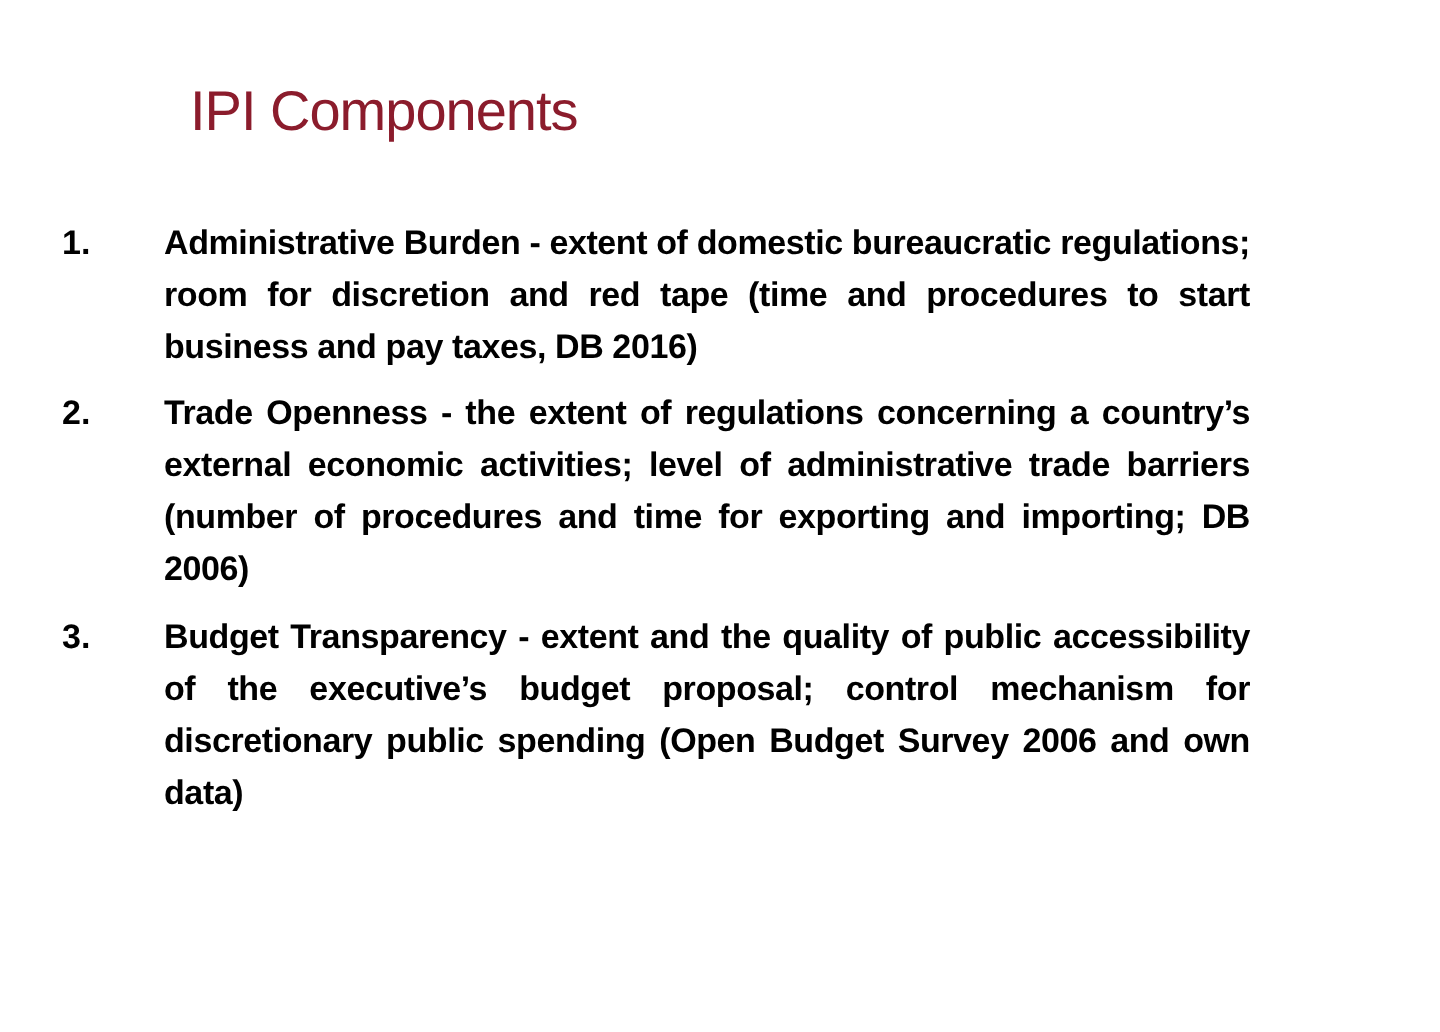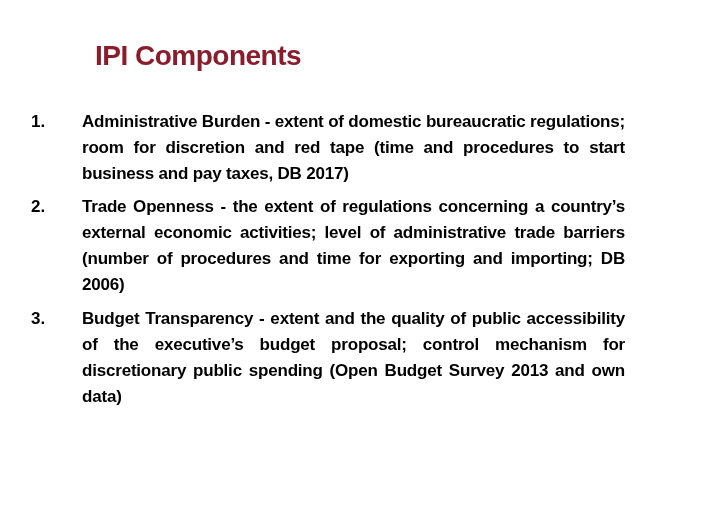--- a/index.html
+++ b/index.html
@@ -13,21 +13,21 @@
       position: relative;
       overflow: hidden;
       font-family: "Liberation Sans", "DejaVu Sans", sans-serif;
     }
     .slide-title {
       position: absolute;
       left: 95px;
       top: 38px;
       margin: 0;
       font-size: 28px;
-      font-weight: bold;
+      font-weight: normal;
       color: #8b1c2c;
       letter-spacing: -0.5px;
       line-height: 36px;
     }
     .item {
       position: absolute;
       left: 31px;
       width: 594px;
       display: flex;
       font-weight: bold;
@@ -49,24 +49,24 @@
     #item-2 { top: 194px; }
     #item-3 { top: 306px; }
   </style>
 </head>
 <body>
 
 <h1 class="slide-title">IPI Components</h1>
 
 <div class="item" id="item-1">
   <span class="item-num">1.</span>
-  <span class="item-text">Administrative Burden - extent of domestic bureaucratic regulations; room for discretion and red tape (time and procedures to start business and pay taxes, DB 2017)</span>
+  <span class="item-text">Administrative Burden - extent of domestic bureaucratic regulations; room for discretion and red tape (time and procedures to start business and pay taxes, DB 2016)</span>
 </div>
 
 <div class="item" id="item-2">
   <span class="item-num">2.</span>
   <span class="item-text">Trade Openness - the extent of regulations concerning a country’s external economic activities; level of administrative trade barriers (number of procedures and time for exporting and importing; DB 2006)</span>
 </div>
 
 <div class="item" id="item-3">
   <span class="item-num">3.</span>
-  <span class="item-text">Budget Transparency - extent and the quality of public accessibility of the executive’s budget proposal; control mechanism for discretionary public spending (Open Budget Survey 2013 and own data)</span>
+  <span class="item-text">Budget Transparency - extent and the quality of public accessibility of the executive’s budget proposal; control mechanism for discretionary public spending (Open Budget Survey 2006 and own data)</span>
 </div>
 
 </body></html>

